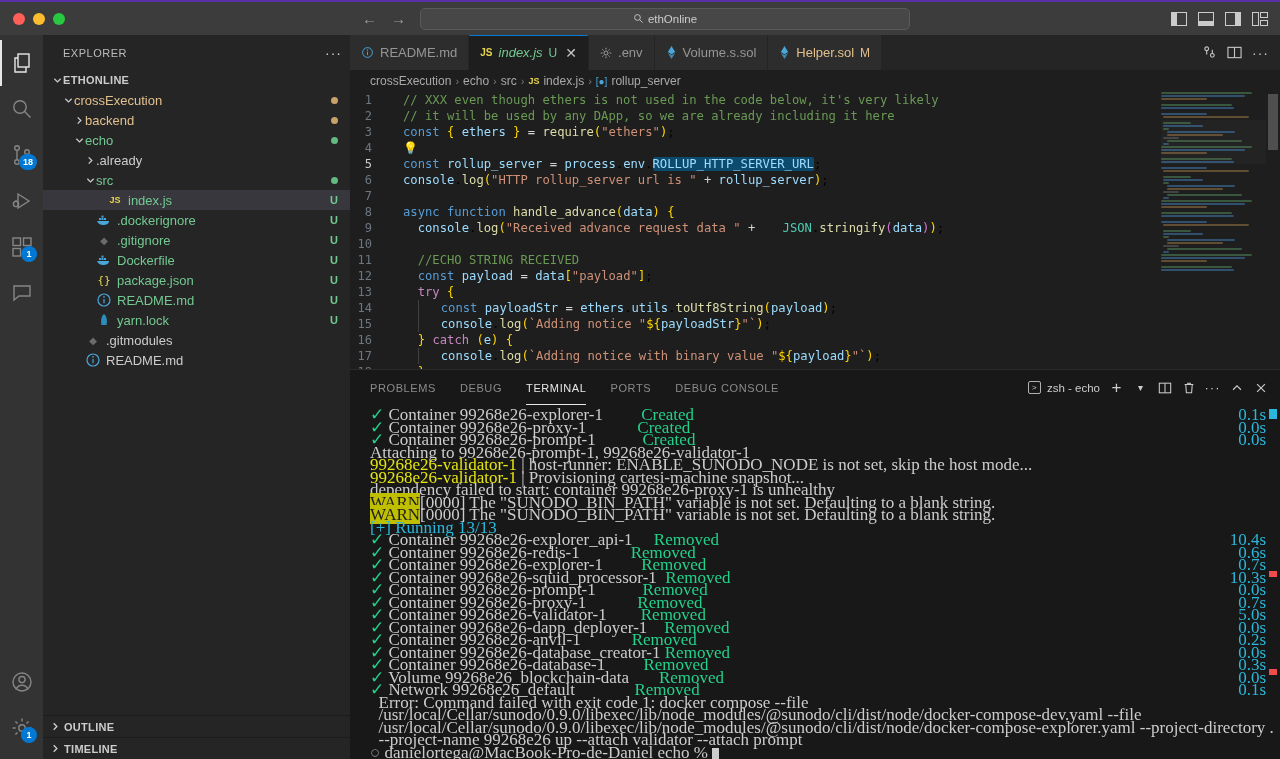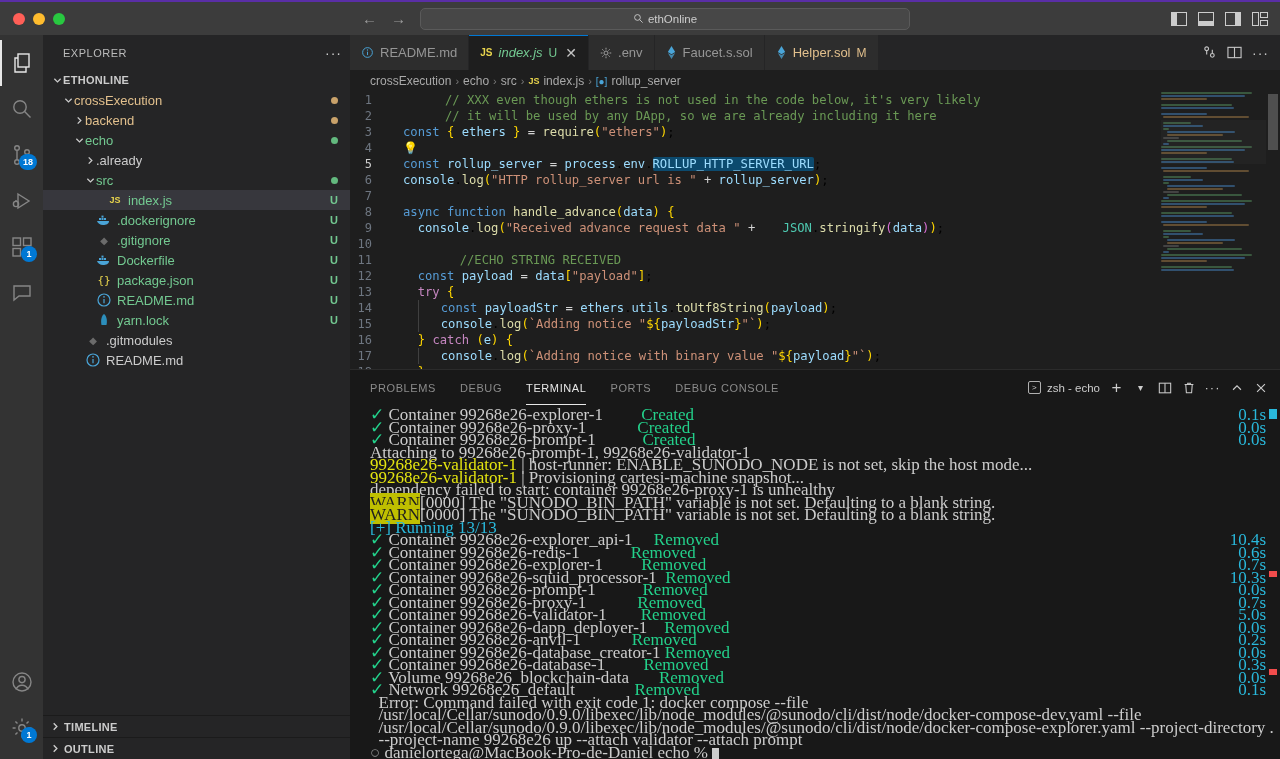--- a/index.html
+++ b/index.html
@@ -137,21 +137,21 @@
     font-size: 12.2px; line-height: 16px; white-space: pre;
   }
   .cline { height: 16px; display: flex; align-items: center; }
   .lnum {
     width: 44px; flex: 0 0 44px; text-align: right; padding-right: 22px;
     color: #6e7681; font-size: 12px; user-select: none;
   }
   .cline.cur .lnum { color: #cccccc; }
   .ctext { flex: 1 1 auto; padding-left: 9px; }
 
-  .c-com { color: #6a9955; margin-left: 42px; }
+  .c-com { color: #6a9955; }
   .c-kw  { color: #569cd6; }
   .c-kw2 { color: #c586c0; }
   .c-var { color: #9cdcfe; }
   .c-fn  { color: #dcdcaa; }
   .c-str { color: #ce9178; }
   .c-op  { color: #d4d4d4; }
   .c-br1 { color: #ffd700; }
   .c-br2 { color: #da70d6; }
   .c-type{ color: #4ec9b0; margin-left: 20px; }
   .c-sel { background: #0c4a6e; border-radius: 2px; }
@@ -455,27 +455,27 @@
               </svg>
             </span>
             <span class="nm " style="">README.md</span>
           </div>
         </div>
       <div class="sb-foot">
         <div class="sb-sec">
           <svg viewBox="0 0 10 10" fill="none" stroke="#cccccc" stroke-width="1.5">
               <path d="M3 1.5L6.5 5 3 8.5"></path>
             </svg>
-          <span>TIMELINE</span>
+          <span>OUTLINE</span>
         </div>
         <div class="sb-sec">
           <svg viewBox="0 0 10 10" fill="none" stroke="#cccccc" stroke-width="1.5">
               <path d="M3 1.5L6.5 5 3 8.5"></path>
             </svg>
-          <span>OUTLINE</span>
+          <span>TIMELINE</span>
         </div>
       </div>
     </div>
 
     <div class="editor-area">
 
       <div class="tabbar">
         <div class="tabs" id="tabs">
             <div class="tab">
               <svg style="width:13px;height:13px" viewBox="0 0 16 16" fill="none" stroke="#4aa5d8" stroke-width="1.2">
@@ -496,21 +496,21 @@
                 <circle cx="12" cy="12" r="4"></circle>
                 <path d="M12 1.5v3.5M12 19v3.5M1.5 12h3.5M19 12h3.5M4.6 4.6l2.5 2.5M16.9 16.9l2.5 2.5M19.4 4.6l-2.5 2.5M7.1 16.9l-2.5 2.5"></path>
               </svg>
               <span class="tname" style="">.env</span>
             </div>
             <div class="tab">
               <svg style="width:11px;height:13px" viewBox="0 0 12 16">
                 <path d="M6 0L1.5 7.5 6 10l4.5-2.5z" fill="#4aa5d8"></path>
                 <path d="M6 16l4.5-7.5L6 11l-4.5-2.5z" fill="#4aa5d8" opacity=".75"></path>
               </svg>
-              <span class="tname" style="">Faucet.s.sol</span>
+              <span class="tname" style="">Volume.s.sol</span>
             </div>
             <div class="tab">
               <svg style="width:11px;height:13px" viewBox="0 0 12 16">
                 <path d="M6 0L1.5 7.5 6 10l4.5-2.5z" fill="#4aa5d8"></path>
                 <path d="M6 16l4.5-7.5L6 11l-4.5-2.5z" fill="#4aa5d8" opacity=".75"></path>
               </svg>
               <span class="tname" style="color:#e2c08d">Helper.sol</span>
               <span class="tmod" style="color:#e2c08d">M</span>
             </div>
           </div>

